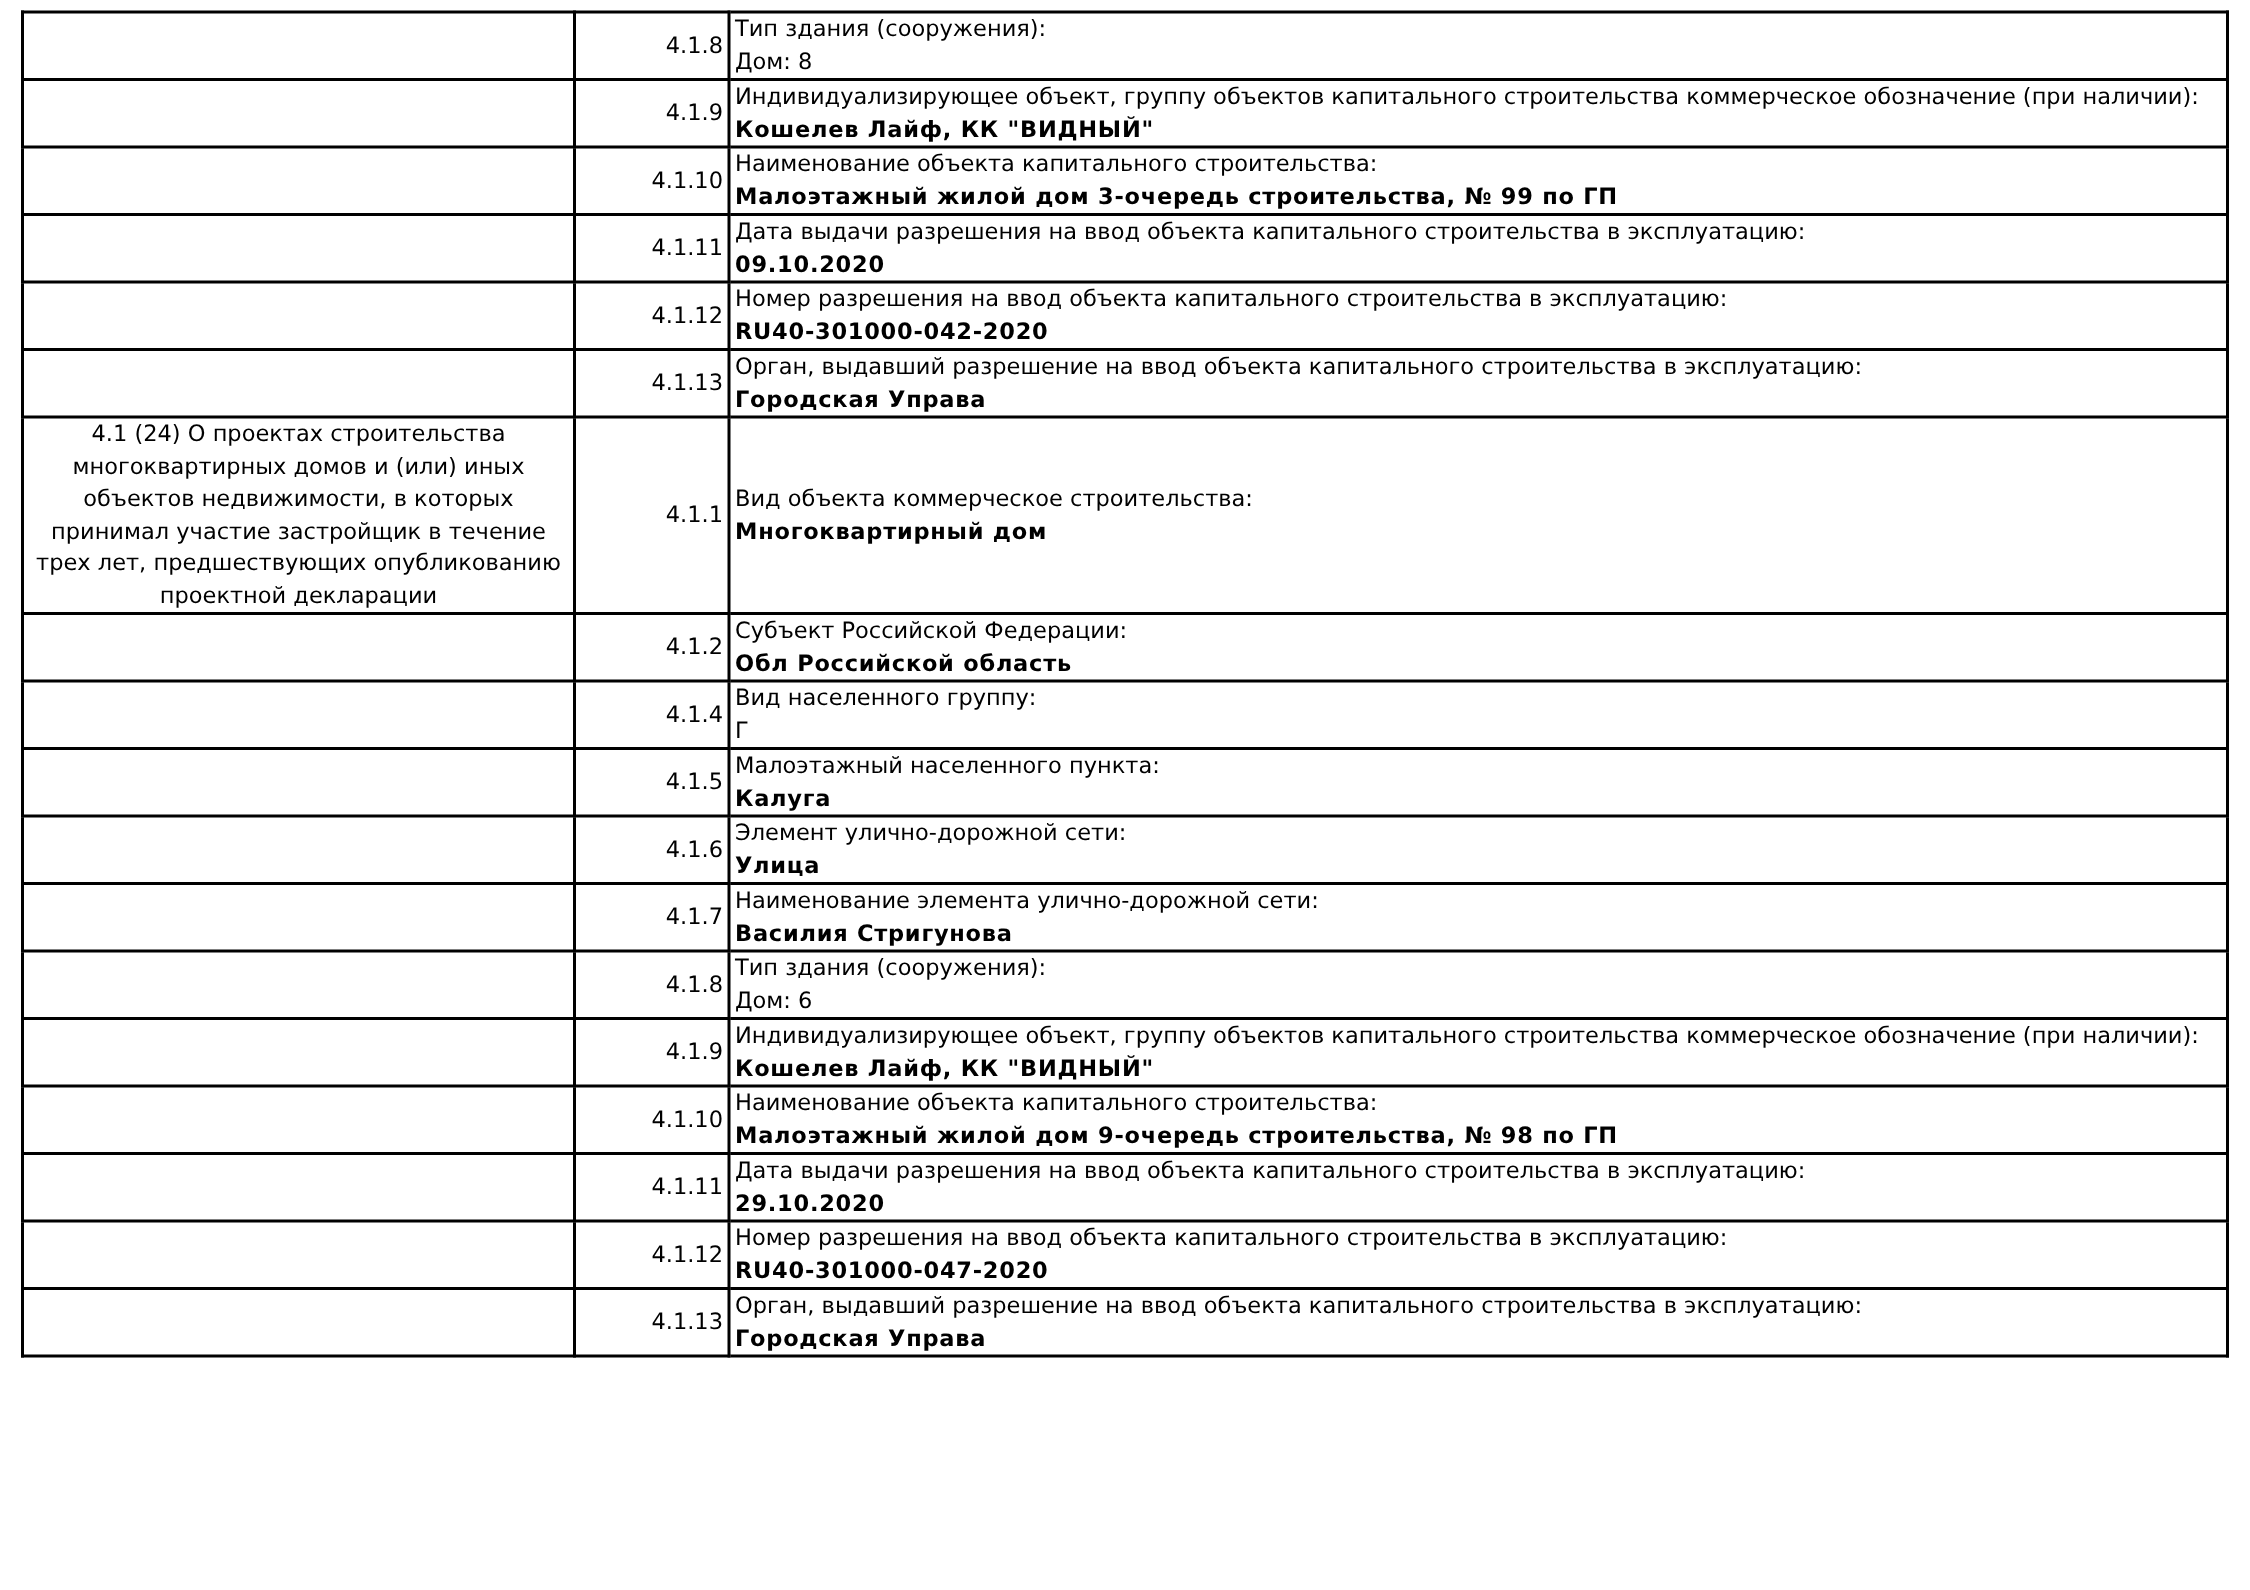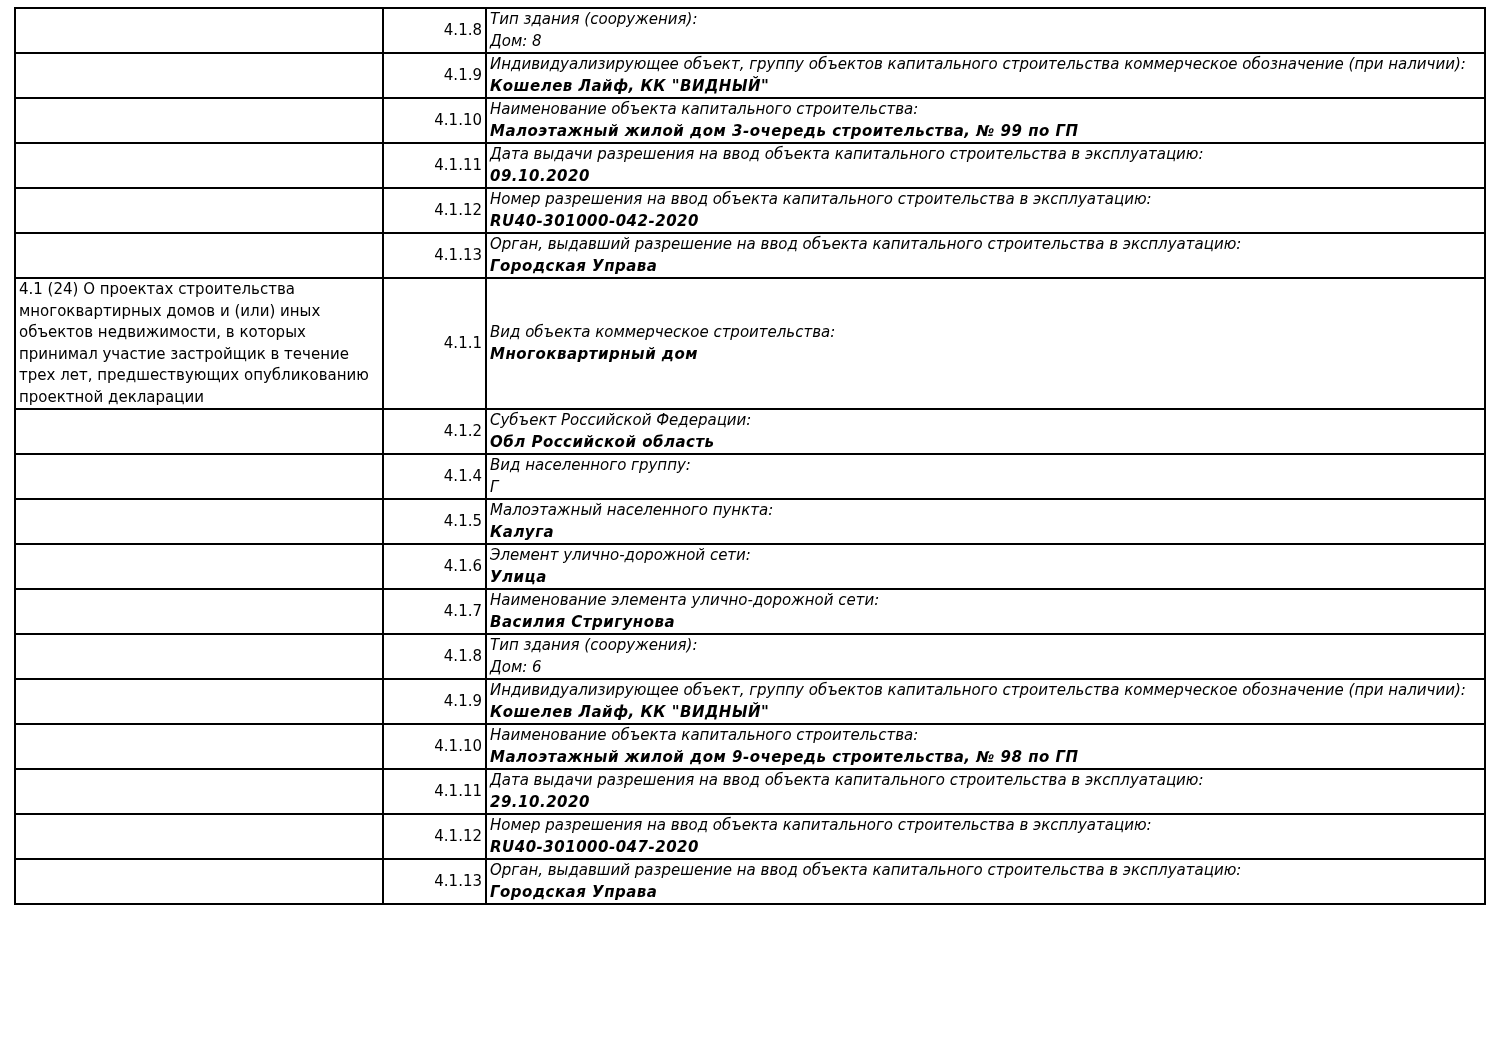--- a/index.html
+++ b/index.html
@@ -26,30 +26,30 @@
     font-size: 15px;
     line-height: 21.5px;
     vertical-align: middle;
     word-wrap: break-word;
     overflow: hidden;
   }
   td.section-cell {
     width: 362px;
     vertical-align: top;
     padding-top: 1px;
+    text-align: center;
   }
   td.num-cell {
     width: 97px;
     text-align: right;
   }
   td.content-cell {
     width: 993px;
     padding-top: 1px;
     padding-bottom: 1px;
-    font-style: italic;
   }
   .field-value.bold-value {
     font-weight: bold;
     letter-spacing: 0.5px;
   }
 </style>
 </head>
 <body>
 
 <div>

